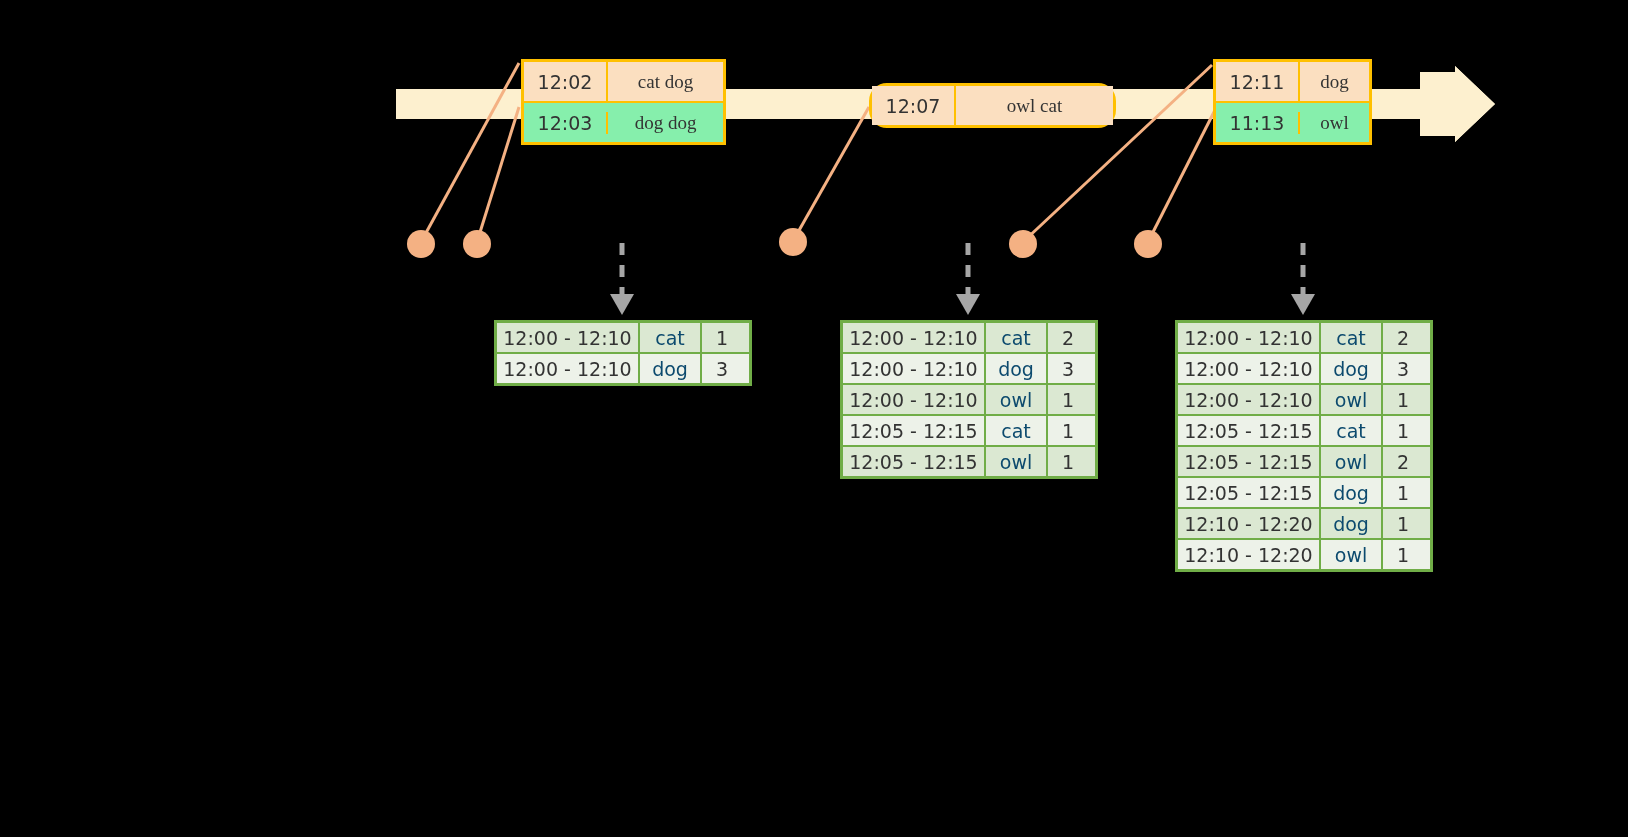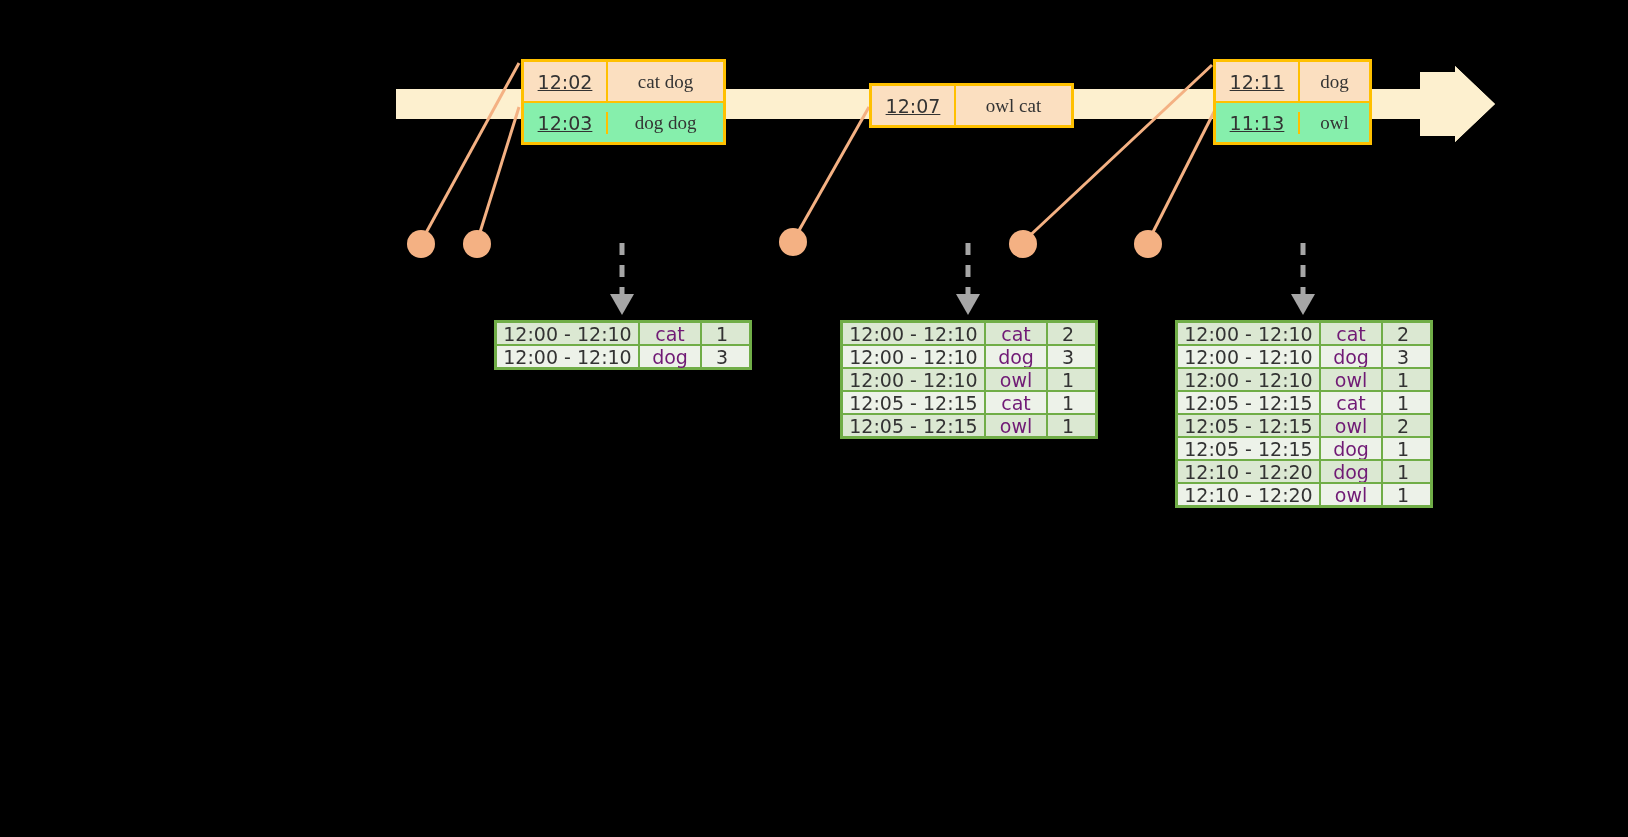--- a/index.html
+++ b/index.html
@@ -49,21 +49,20 @@
   .event-row.shade-b { background: #86efac; align-items: center; }
   .event-time {
     width: 84px;
     border-right: 2px solid #ffc000;
     display: flex;
     align-items: center;
     justify-content: center;
     font-size: 19px;
     color: #333333;
     box-sizing: border-box;
-    text-decoration: underline;
   }
   .event-words {
     flex: 1;
     display: flex;
     align-items: center;
     justify-content: center;
     font-size: 19px;
     color: #333333;
     box-sizing: border-box;
     font-family: Liberation Serif, serif;
@@ -74,21 +73,21 @@
     position: absolute;
     border: 3px solid #70ad47;
     box-sizing: border-box;
     display: flex;
     flex-direction: column;
     z-index: 5;
   }
   .result-row {
     display: flex;
     flex-direction: row;
-    height: 21px;
+    height: 29px;
   }
   .result-row + .result-row {
     border-top: 2px solid #70ad47;
   }
   .result-row.shade-a { background: #dbe8d2; }
   .result-row.shade-b { background: #edf2e9; }
   .cell-window {
     width: 143px;
     border-right: 2px solid #70ad47;
     display: flex;
@@ -98,21 +97,21 @@
     color: #333333;
     box-sizing: border-box;
   }
   .cell-word {
     width: 62px;
     border-right: 2px solid #70ad47;
     display: flex;
     align-items: center;
     justify-content: center;
     font-size: 19px;
-    color: #701a75;
+    color: #0c4a6e;
     box-sizing: border-box;
   }
   .cell-count {
     width: 40px;
     display: flex;
     align-items: center;
     justify-content: center;
     font-size: 19px;
     color: #333333;
     box-sizing: border-box;
@@ -163,21 +162,21 @@
     <div class="event-row shade-a">
       <div class="event-time">12:02</div>
       <div class="event-words">cat dog</div>
     </div>
     <div class="event-row shade-b">
       <div class="event-time">12:03</div>
       <div class="event-words">dog dog</div>
     </div>
   </div>
 
-  <div class="event-box" id="event-box-2" style="left:869px; top:83px; width:205px;">
+  <div class="event-box" id="event-box-2" style="left:869px; top:83px; width:247px;border-radius:18px;">
     <div class="event-row shade-a">
       <div class="event-time">12:07</div>
       <div class="event-words">owl cat</div>
     </div>
   </div>
 
   <div class="event-box" id="event-box-3" style="left:1213px; top:59px; width:159px;">
     <div class="event-row shade-a">
       <div class="event-time">12:11</div>
       <div class="event-words">dog</div>

